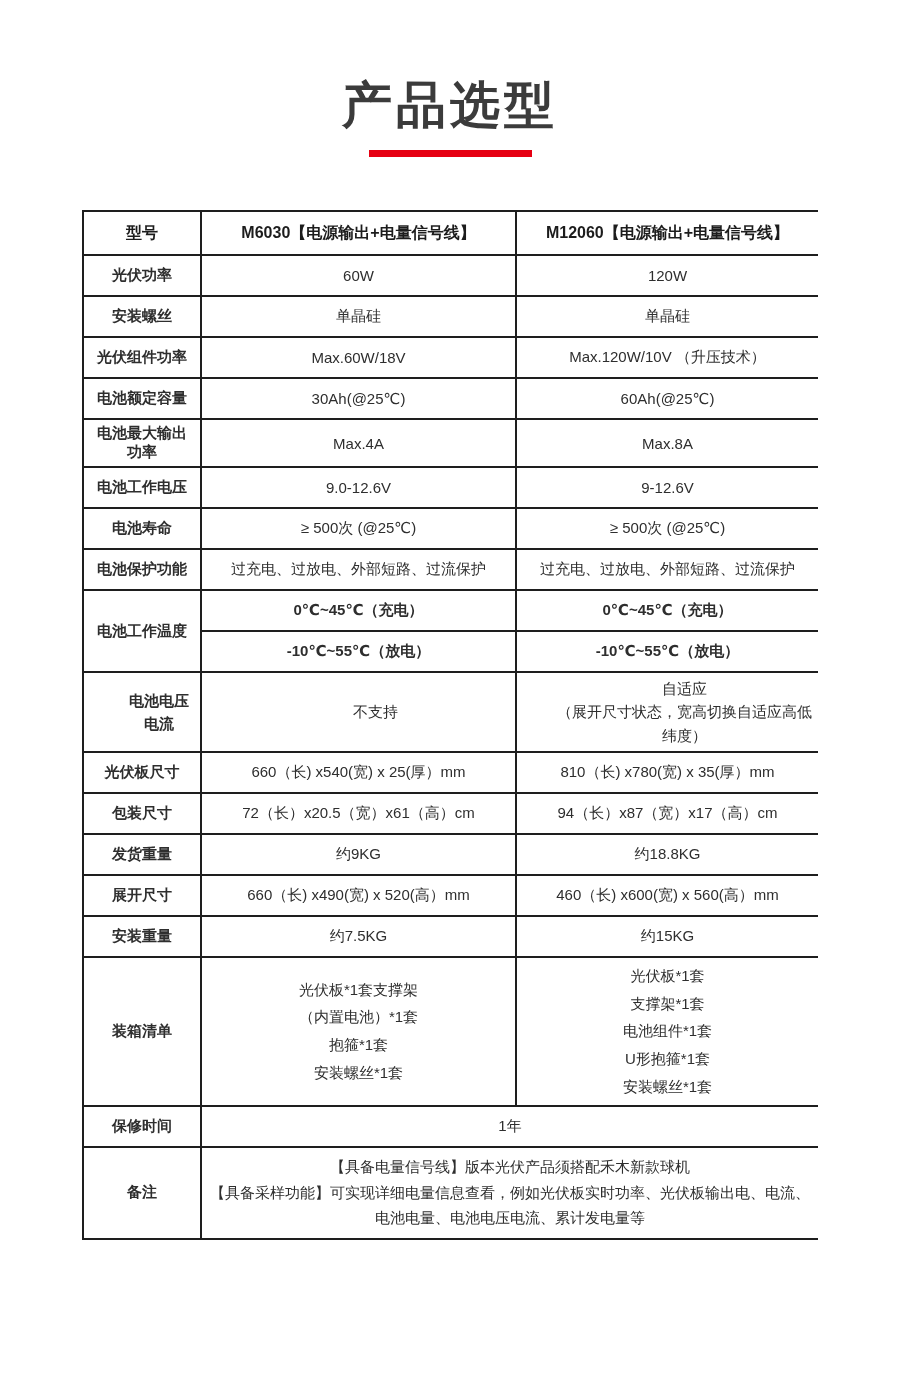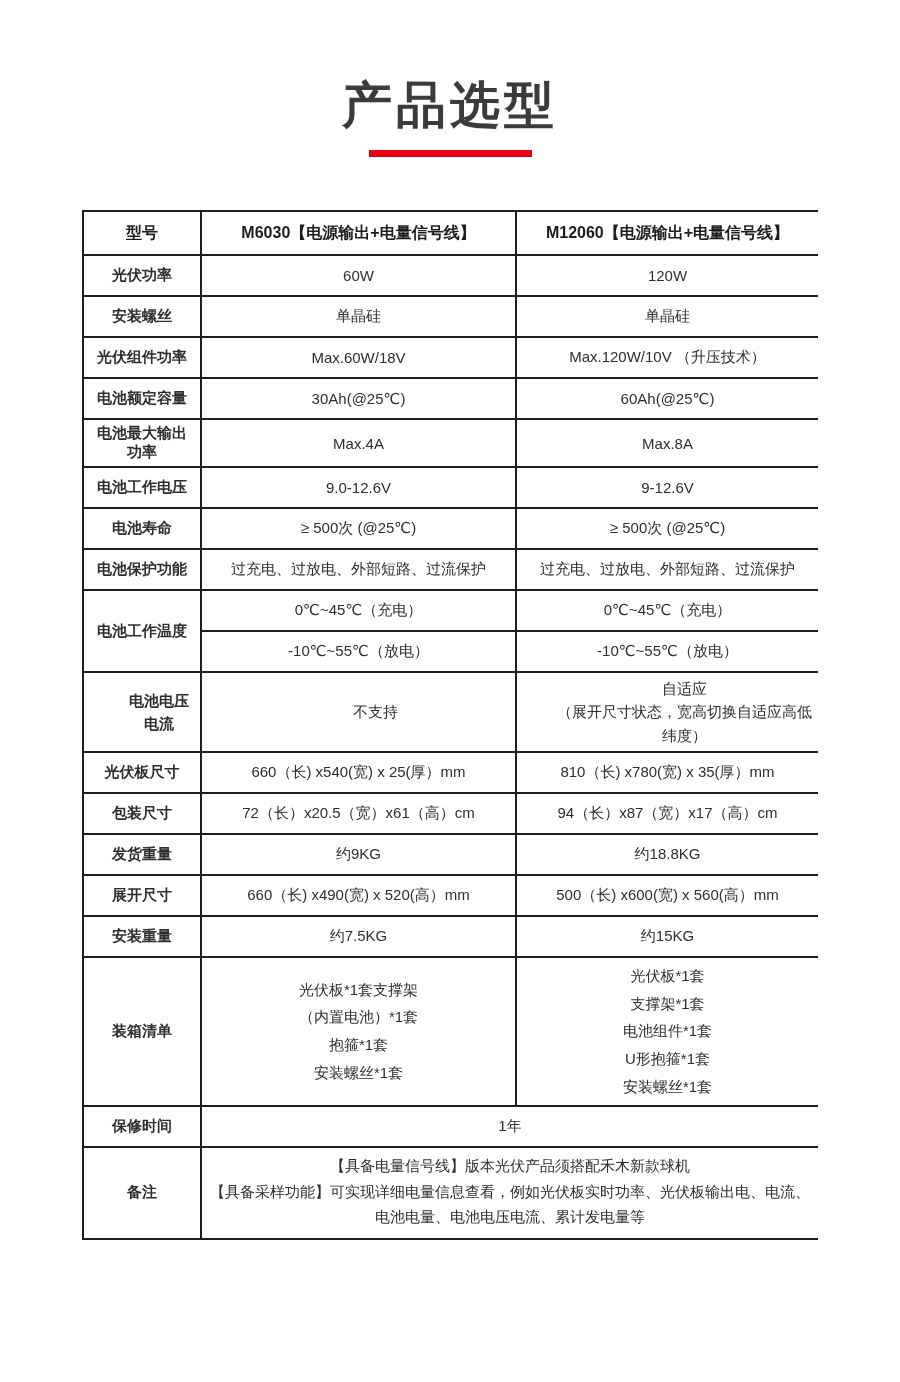--- a/index.html
+++ b/index.html
@@ -60,25 +60,25 @@
     padding:4px 5px;
     border-radius:13px;
   }
   tr.header-row td{
     font-weight:bold;
     font-size:16px;
     color:#1c1c1c;
     height:44px;
   }
   tr.std td{height:41px;margin-top:20px;}
-  tr.temp-sub td{height:41px;}
+  tr.temp-sub td{height:41px;font-weight:bold;}
   tr.latitude td{height:74px;line-height:1.55;padding-left:40px;}
   tr.packing td{height:140px;line-height:1.85;}
   tr.warranty-row td{height:41px;}
-  tr.notes-row td{height:92px;font-family:Liberation Serif, serif;}
+  tr.notes-row td{height:92px;}
   td.notes-value{
     text-align:left;
     padding:10px 20px 10px 14px;
     line-height:1.7;
   }
 </style>
 </head>
 <body>
 
 <div class="page">
@@ -167,21 +167,21 @@
         <td>94（长）x87（宽）x17（高）cm</td>
       </tr>
       <tr class="std">
         <td class="label">发货重量</td>
         <td>约9KG</td>
         <td>约18.8KG</td>
       </tr>
       <tr class="std">
         <td class="label">展开尺寸</td>
         <td>660（长) x490(宽) x 520(高）mm</td>
-        <td>500（长) x600(宽) x 560(高）mm</td>
+        <td>460（长) x600(宽) x 560(高）mm</td>
       </tr>
       <tr class="std">
         <td class="label">安装重量</td>
         <td>约7.5KG</td>
         <td>约15KG</td>
       </tr>
       <tr class="packing">
         <td class="label">装箱清单</td>
         <td>光伏板*1套支撑架
 （内置电池）*1套

